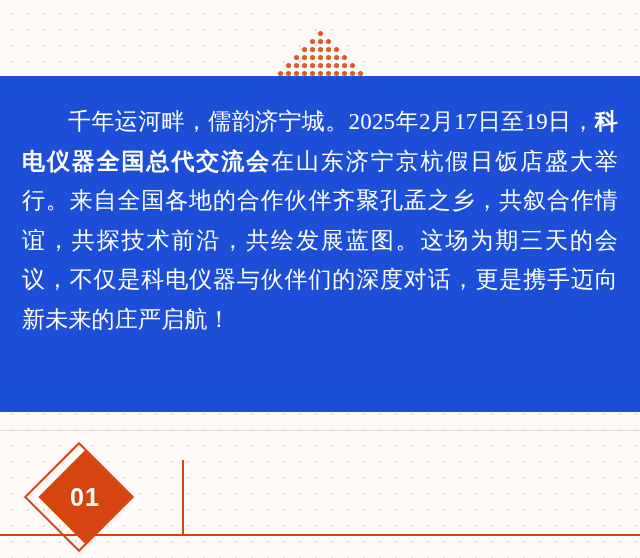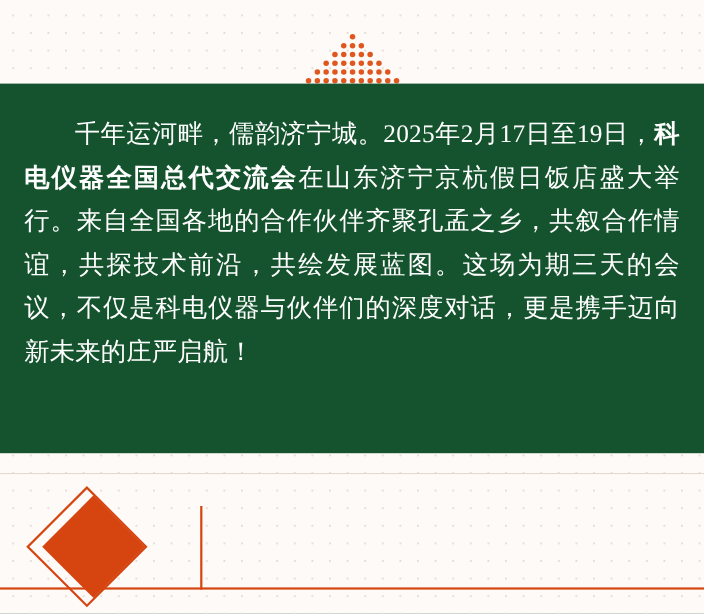--- a/index.html
+++ b/index.html
@@ -49,21 +49,21 @@
     margin-top: 3px;
   }
 
   
   .banner {
     position: absolute;
     top: 76px;
     left: 0;
     width: 640px;
     height: 336px;
-    background: #14532d;
+    background: #1d4ed8;
     box-sizing: border-box;
     padding: 26px 22px 0 22px;
   }
   .banner-text {
     color: #ffffff;
     font-size: 23px;
     line-height: 1.72;
     text-align: justify;
     letter-spacing: 0.2px;
     text-indent: 2em;
@@ -209,14 +209,15 @@
 
 <div class="banner">
   <p class="banner-text" id="banner-paragraph"><span>千年运河畔，儒韵济宁城。2025年2月17日至19日，</span><span class="strong">科电仪器全国总代交流会</span><span>在山东济宁京杭假日饭店盛大举行。来自全国各地的合作伙伴齐聚孔孟之乡，共叙合作情谊，共探技术前沿，共绘发展蓝图。这场为期三天的会议，不仅是科电仪器与伙伴们的深度对话，更是携手迈向新未来的庄严启航！</span></p>
 </div>
 
 <div class="lower">
   <div class="rule-top"></div>
   <div class="rule-vert"></div>
   <div class="badge-outline"></div>
   <div class="badge-fill"></div>
+  <div class="badge-num">01</div>
   <div class="rule-bottom"></div>
 </div>
 
 </body></html>

